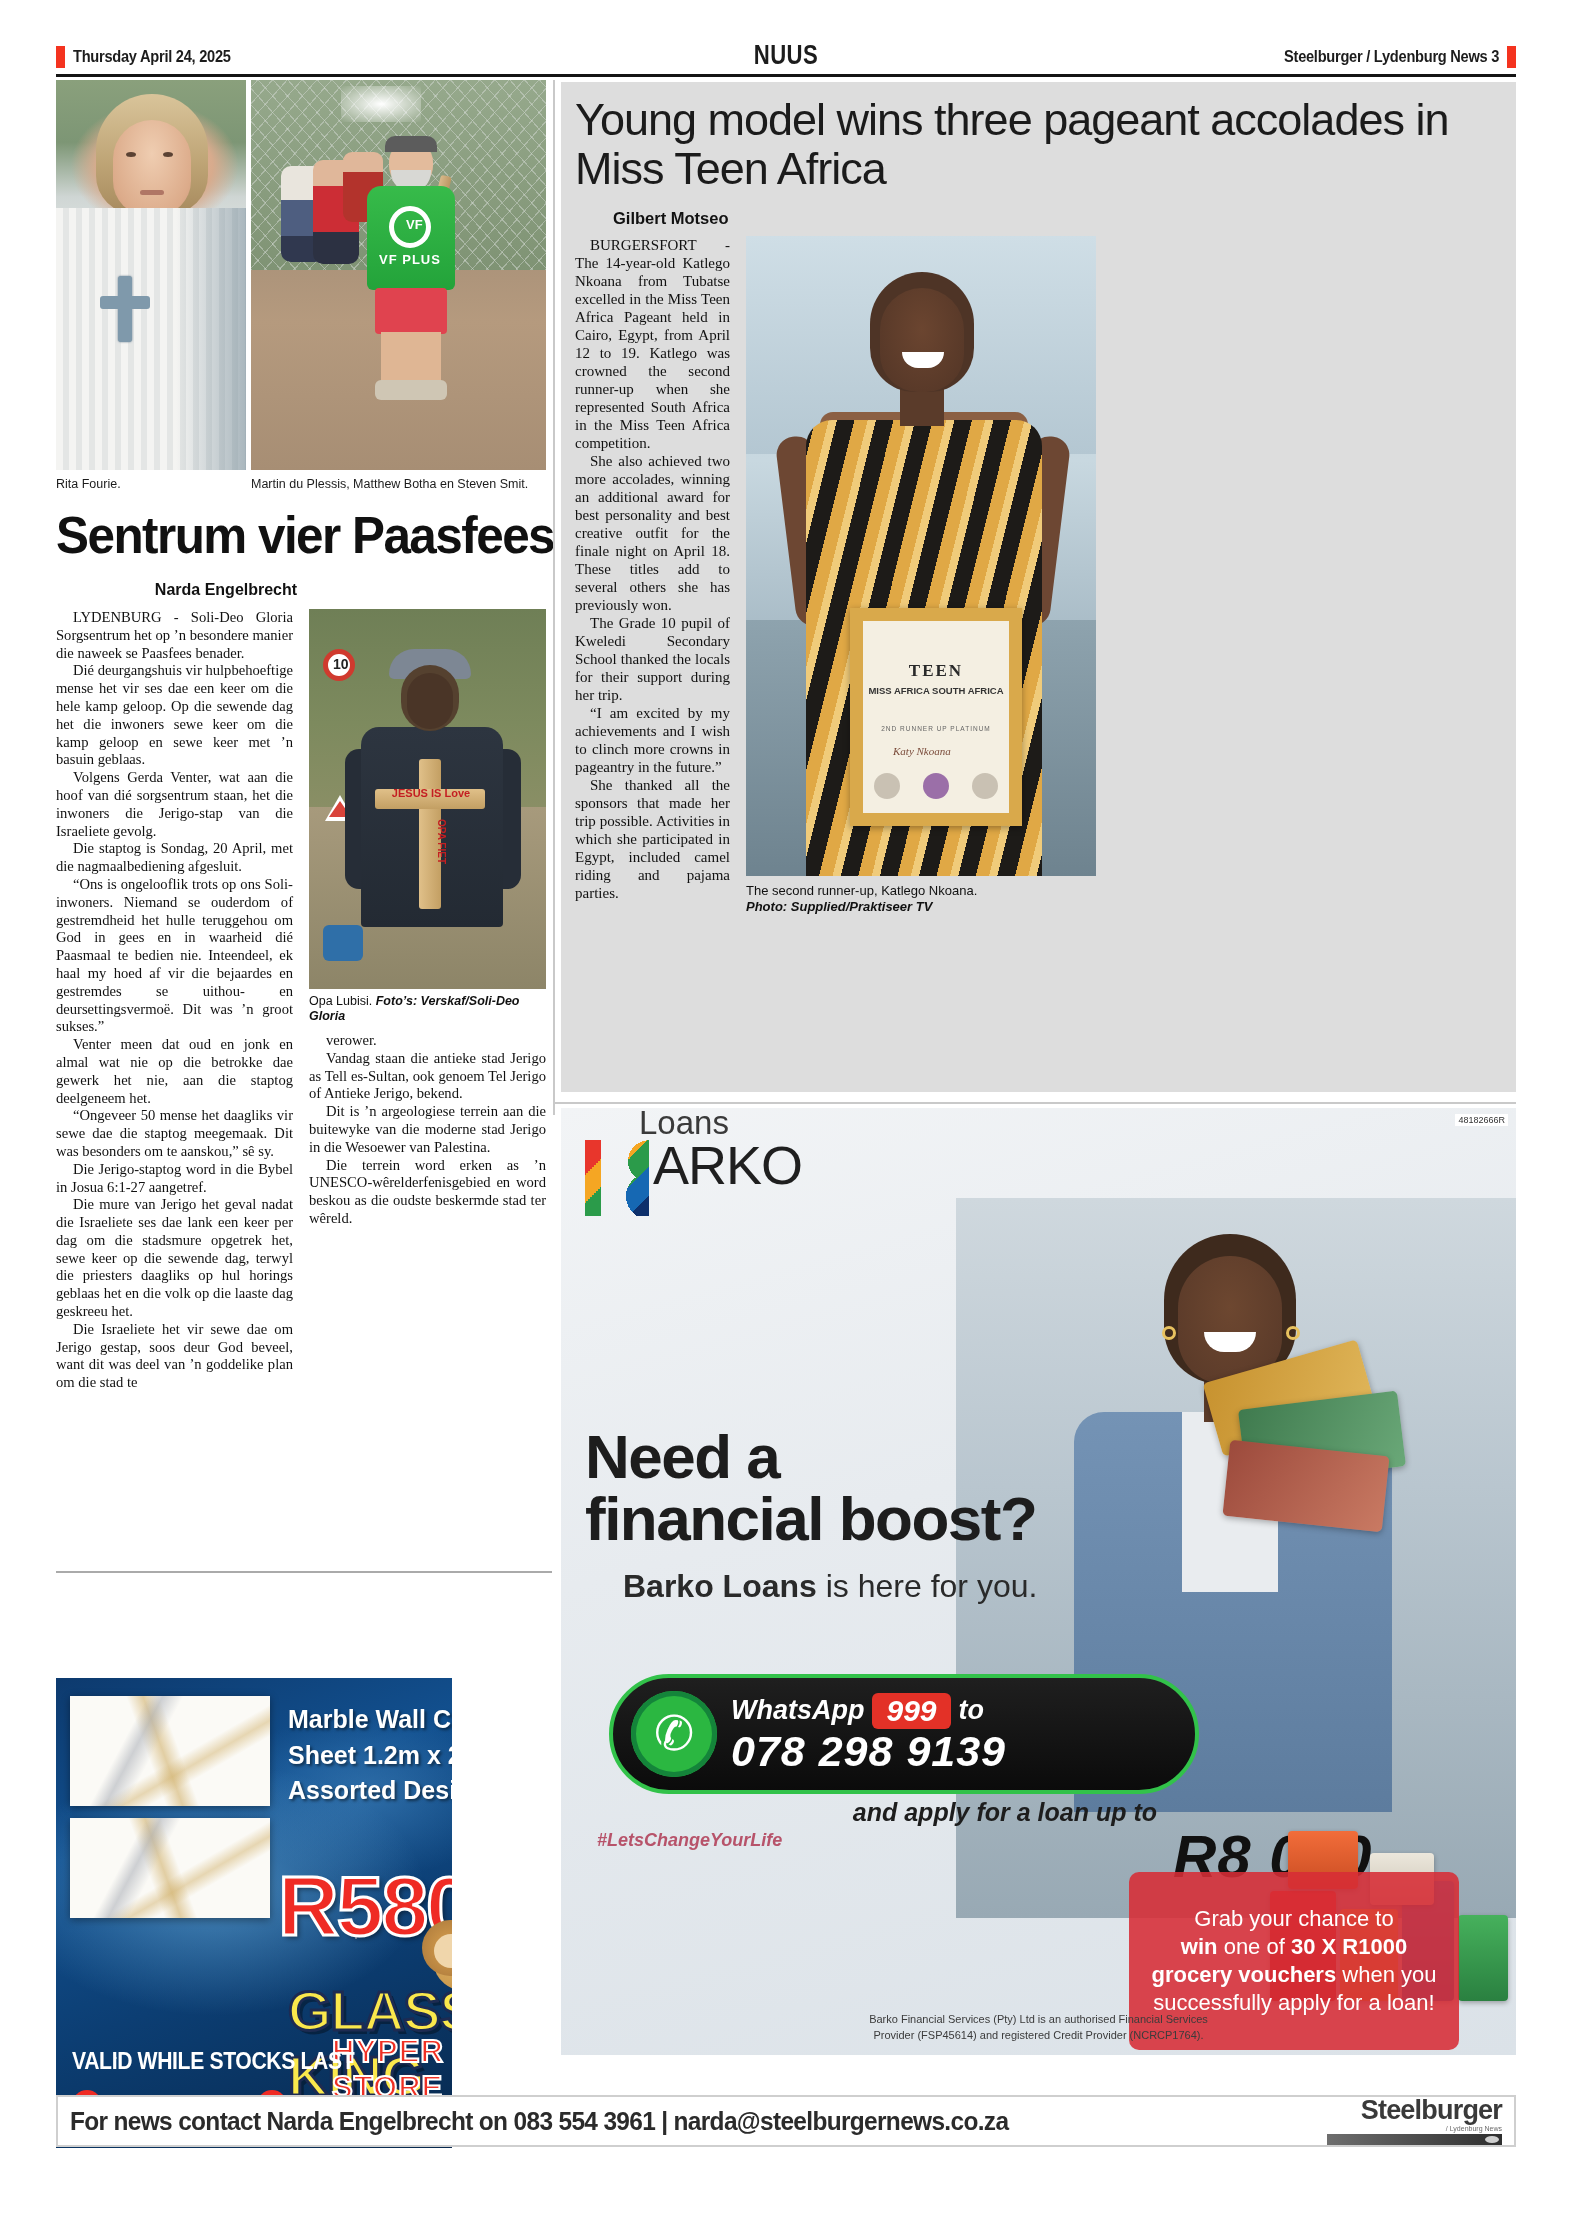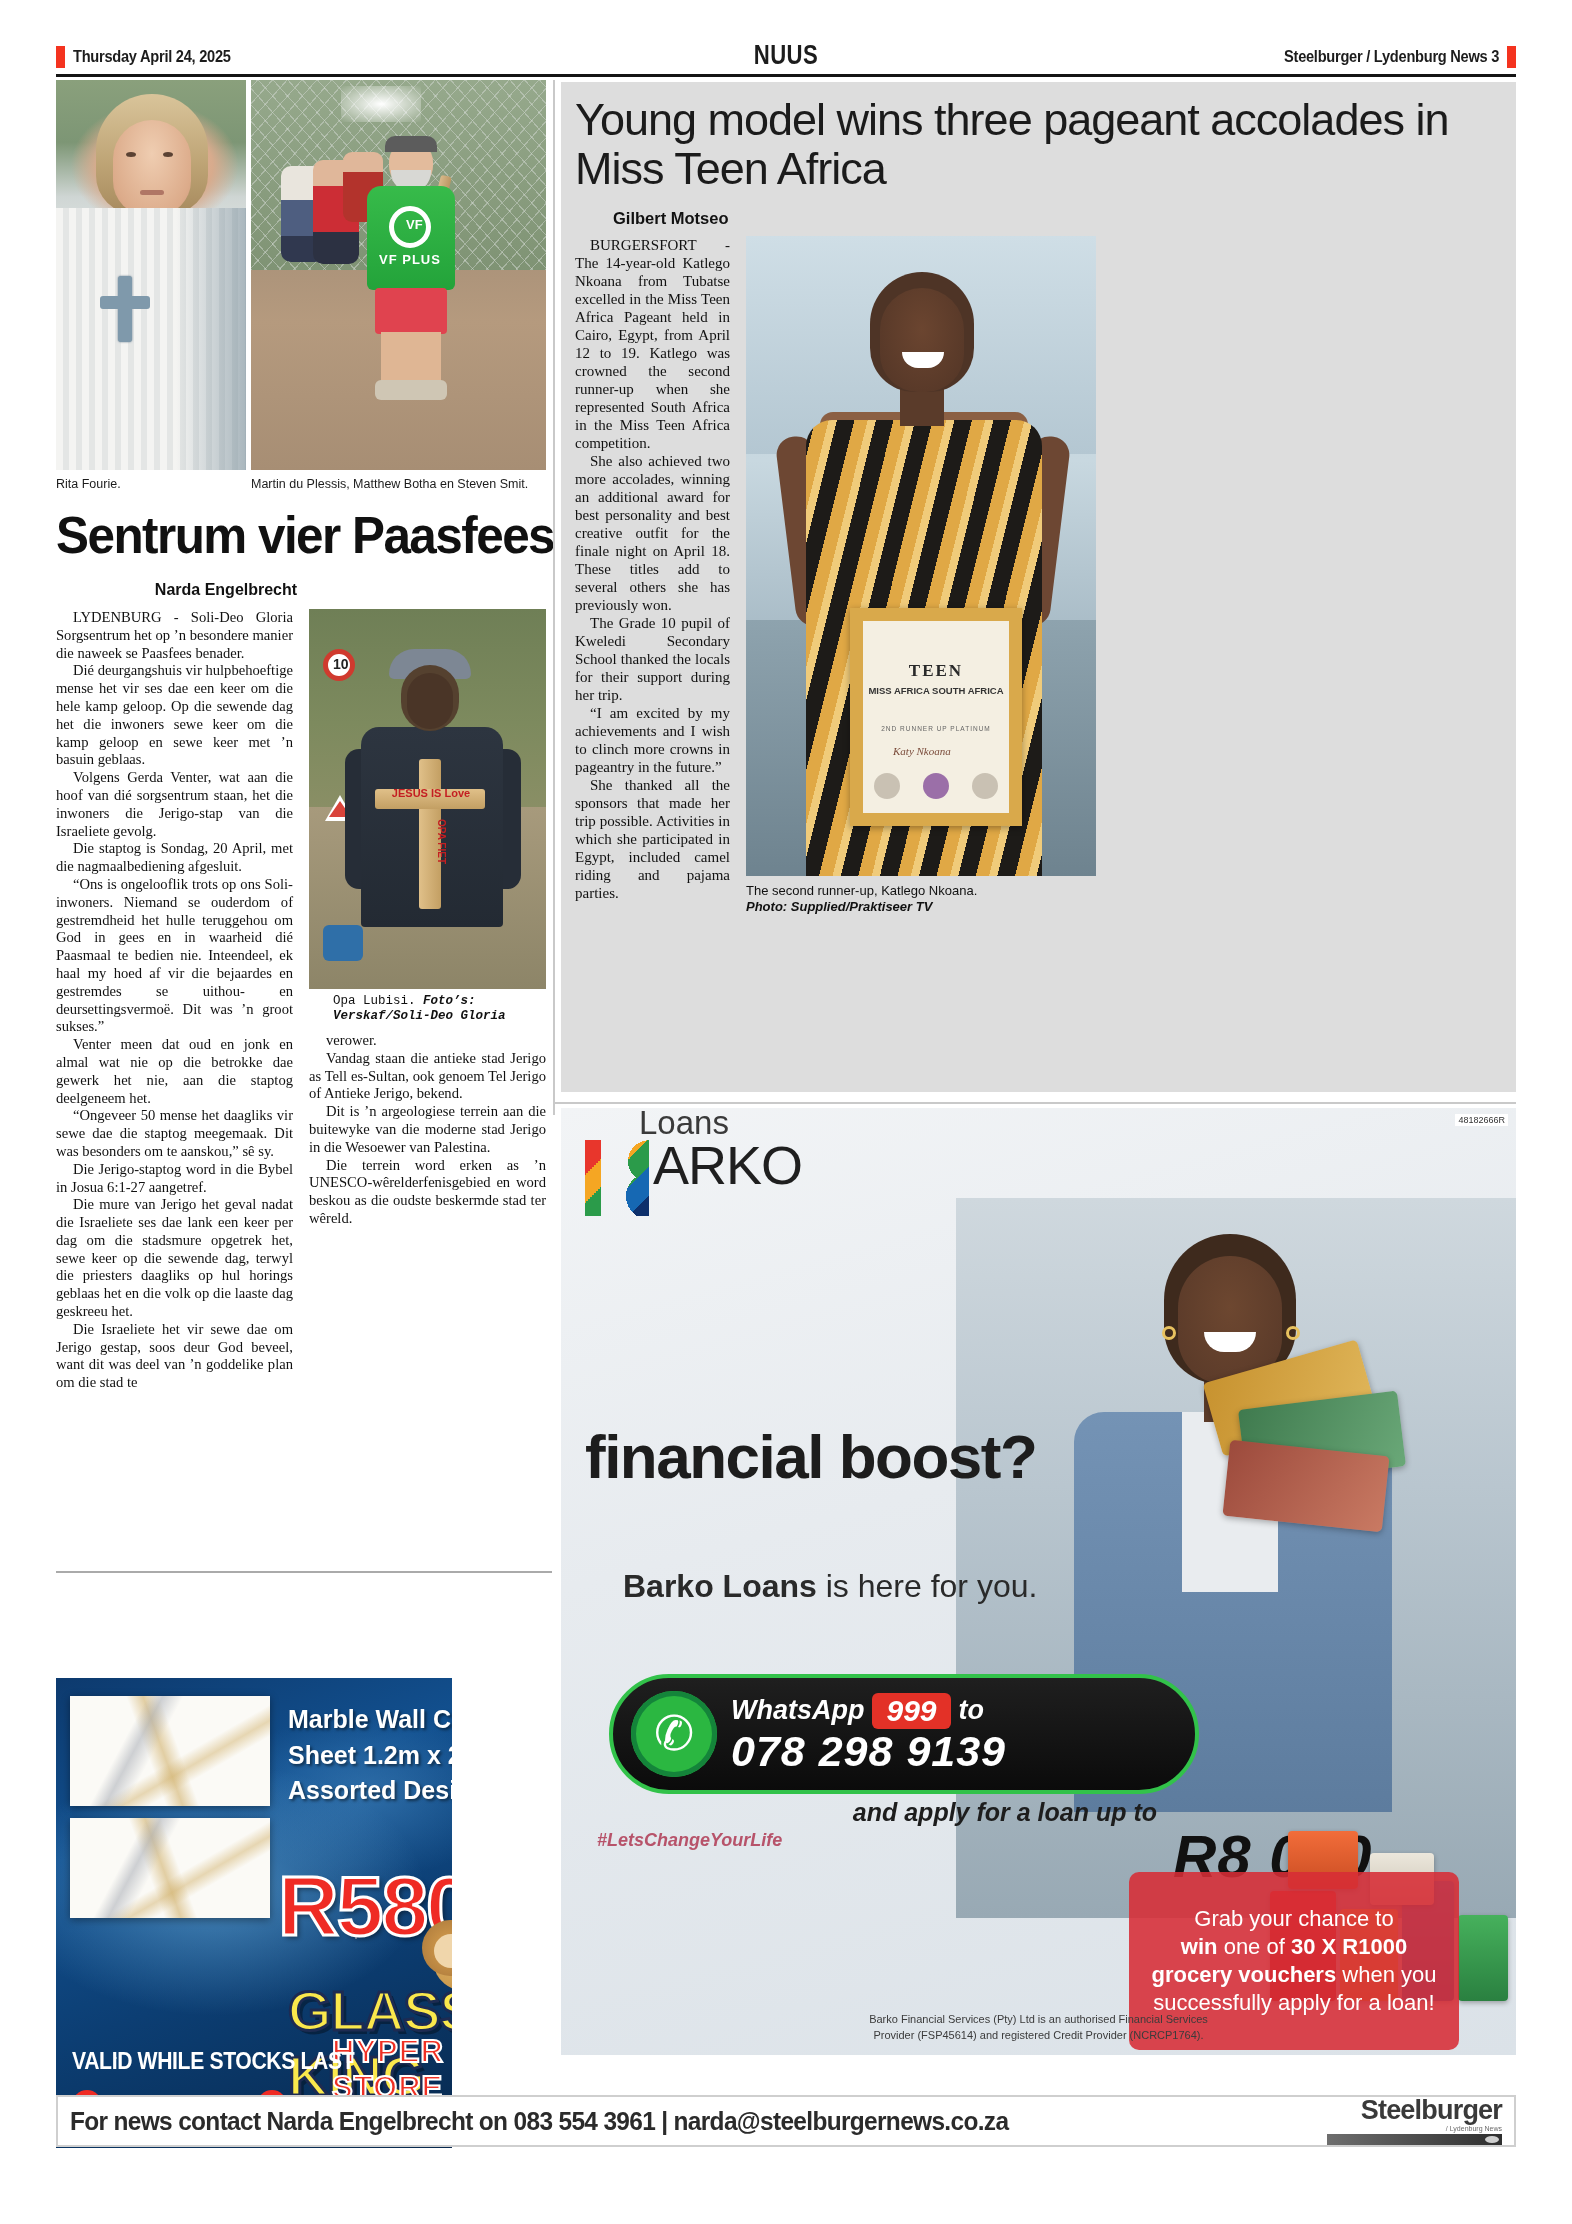--- a/index.html
+++ b/index.html
@@ -162,22 +162,22 @@
   .ip-body{position:absolute;left:52px;top:118px;width:142px;height:200px;background:linear-gradient(180deg,#2d3540,#232a33);border-radius:18px 18px 4px 4px;}
   .ip-arm-l{position:absolute;left:36px;top:140px;width:34px;height:140px;background:#262d37;border-radius:14px;}
   .ip-arm-r{position:absolute;left:178px;top:140px;width:34px;height:140px;background:#262d37;border-radius:14px;}
   .ip-cross{position:absolute;left:110px;top:150px;width:22px;height:150px;background:linear-gradient(90deg,#e0c089,#c39f63);border-radius:3px;}
   .ip-cross::after{content:"";position:absolute;left:-44px;top:30px;width:110px;height:20px;background:linear-gradient(180deg,#e0c089,#c39f63);border-radius:3px;}
   .ip-cross-t1{position:absolute;left:70px;top:178px;width:104px;height:15px;color:#c41f22;font:bold 11px "Liberation Sans",sans-serif;text-align:center;z-index:3;}
   .ip-cross-t2{position:absolute;left:104px;top:210px;width:34px;height:70px;color:#c41f22;font:bold 10px "Liberation Sans",sans-serif;z-index:3;writing-mode:vertical-rl;}
   .ip-bag{position:absolute;left:14px;top:316px;width:40px;height:36px;background:#2f6fa8;border-radius:6px;}
 
   .inset-cap {
-    font-family:Liberation Mono, monospace; font-size:12.5px; color:#111;
-    margin-bottom:8px; line-height:1.2;margin-left:24px;
+    font-family:Liberation Sans, sans-serif; font-size:12.5px; color:#111;
+    margin-bottom:8px; line-height:1.2;
   }
   .inset-cap i { font-style:italic; font-weight:bold; }
 
   
   .vdiv { position:absolute; left:553px; top:80px; width:2px; height:1035px; background:#c9c9c9; }
   .hdiv-left { position:absolute; left:56px; top:1571px; width:496px; height:2px; background:#aaa; }
   .hdiv-mid { position:absolute; left:553px; top:1102px; width:963px; height:2px; background:#c9c9c9; }
 
   
   .right-art { position:absolute; left:561px; top:82px; width:955px; height:1010px; background:#dddddd; }
@@ -627,20 +627,21 @@
       <div class="bk-note bk-n3"></div>
     </div>
 
     <div class="bk-logo">
       <span class="bk-b"></span>
       <span class="bk-name">ARKO</span>
     </div>
     <div class="bk-loans">Loans</div>
 
     <div class="bk-need">
+      <div>Need a</div>
       <div>financial boost?</div>
     </div>
     <div class="bk-sub"><b>Barko Loans</b><span> is here for you.</span></div>
 
     <div class="bk-hash">#LetsChangeYourLife</div>
 
     <div class="bk-whatsapp">
       <span class="wa-icon">
           <span>✆</span>
         </span>

